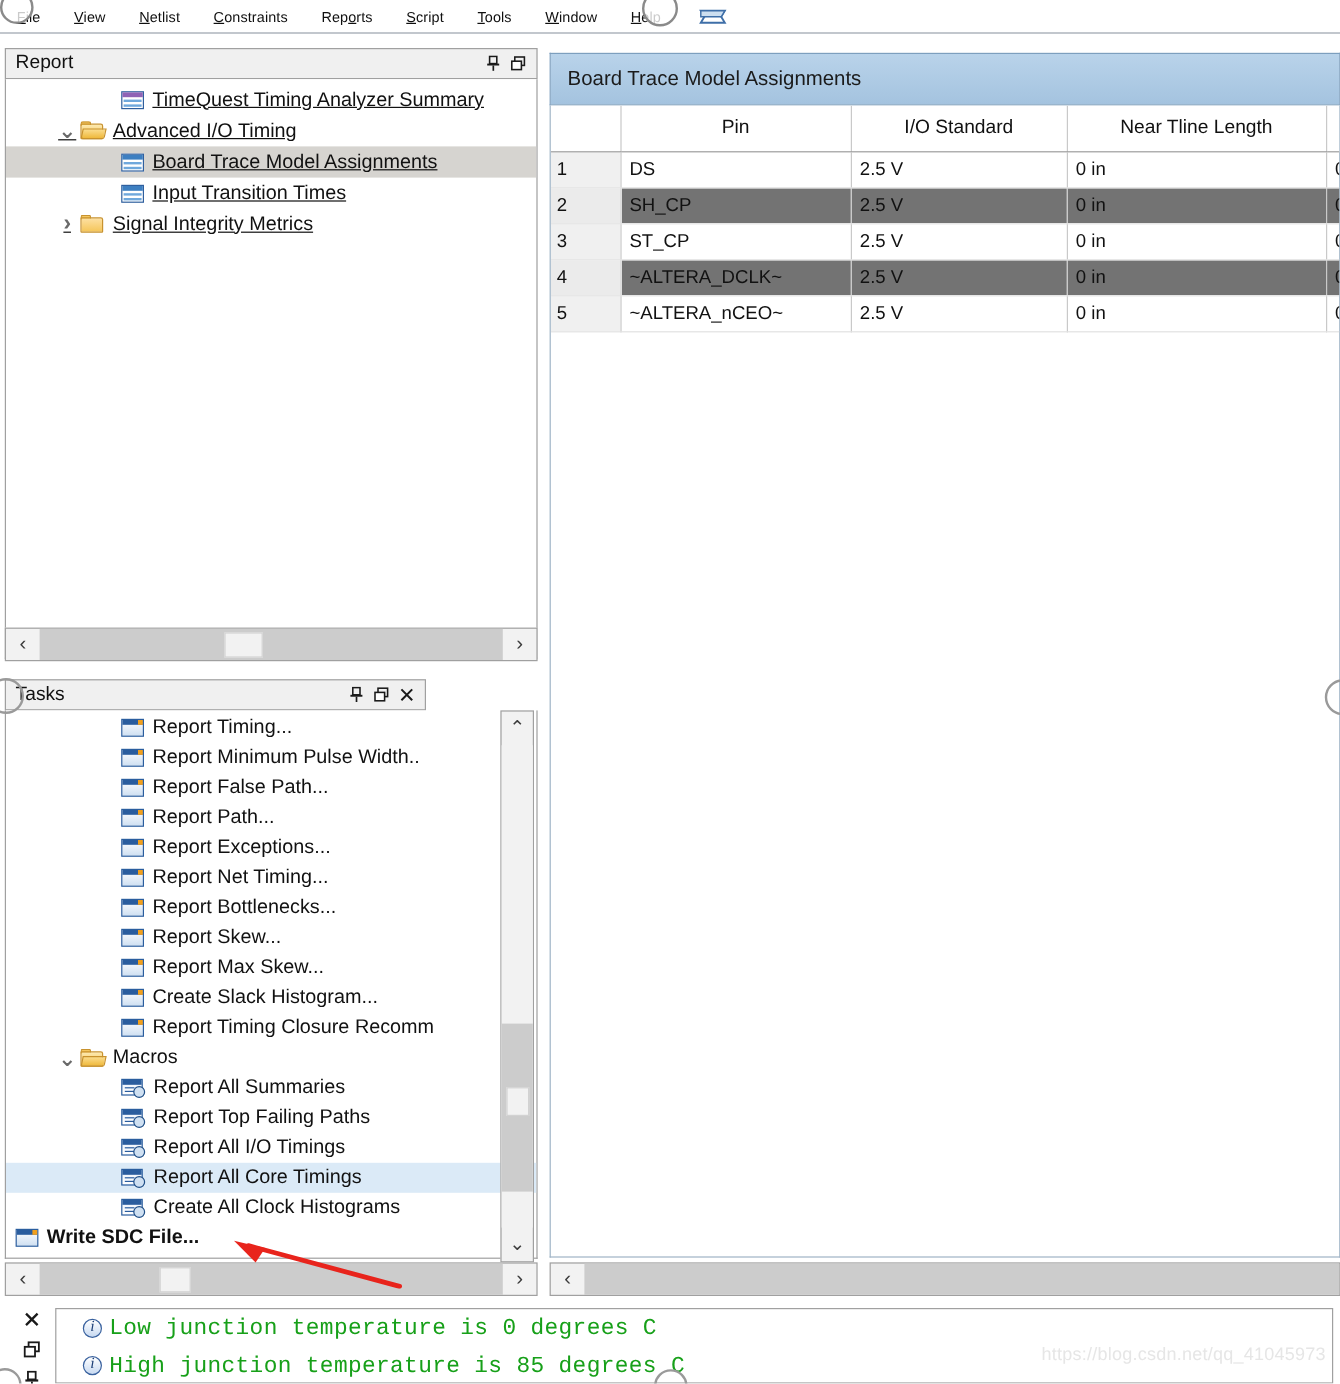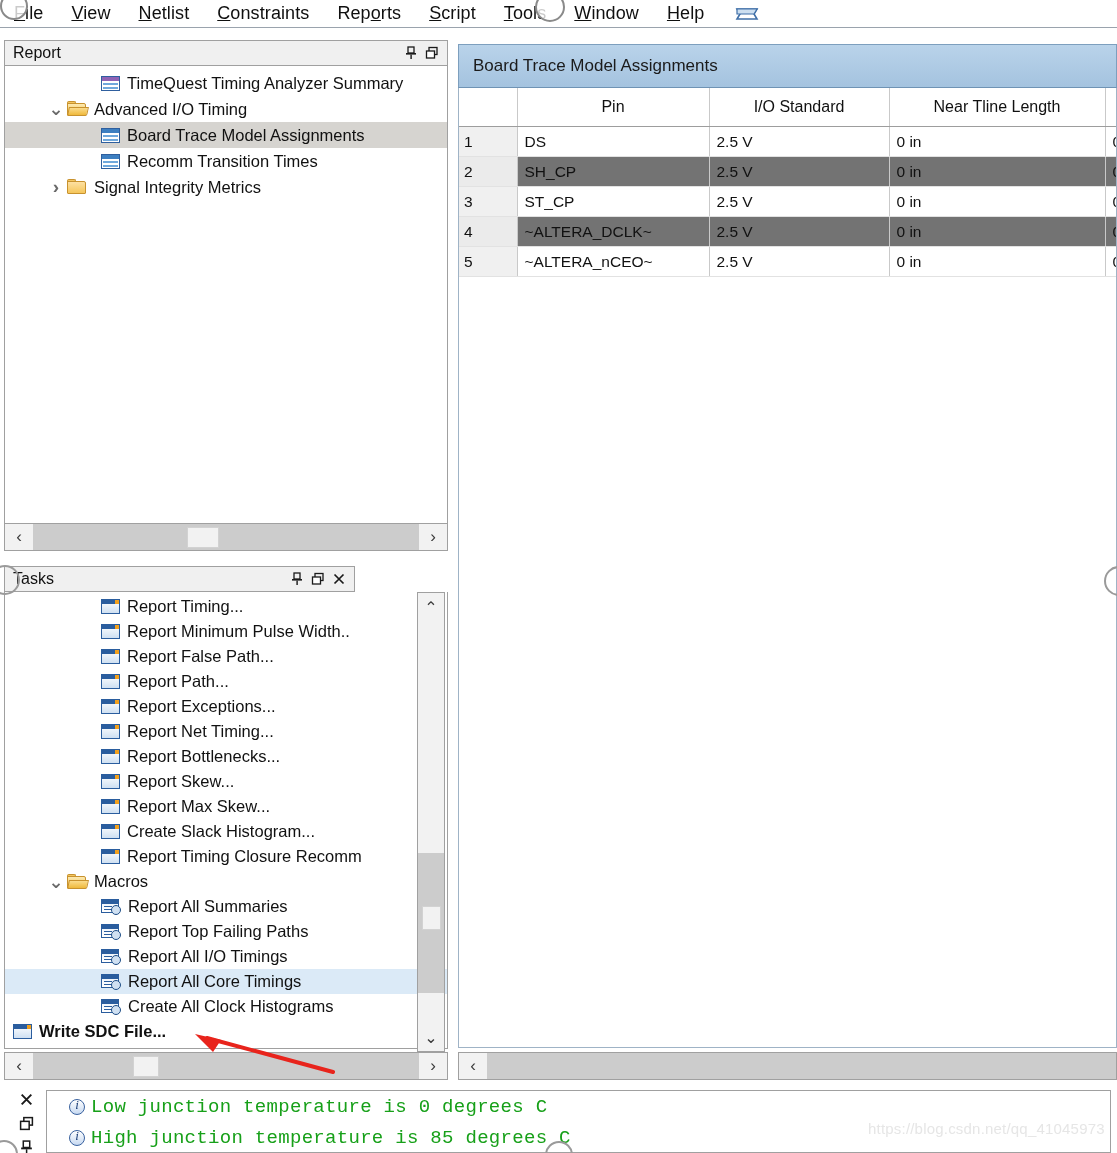--- a/index.html
+++ b/index.html
@@ -14,21 +14,21 @@
   .abs{position:absolute;}
 
   
   #menubar{
     position:absolute;left:0;top:0;width:1117px;height:27px;
     background:#ffffff;
     border-bottom:1px solid #9aa3ad;
     display:flex;align-items:center;
   }
   .menu-item{
-    padding:0 14px;font-size:18px;color:#0f0f0f;cursor:default;
+    padding:0 14px;font-size:12px;color:#0f0f0f;cursor:default;
     white-space:nowrap;letter-spacing:.1px;
   }
   .menu-item u{text-decoration:underline;}
   .menu-flag{margin-left:16px;display:flex;align-items:center;}
 
   
   .panel-title{
     background:#f0f0f0;border:1px solid #a0a0a0;
     height:26px;display:flex;align-items:center;
     box-sizing:border-box;
@@ -38,21 +38,21 @@
   .tinyicon{width:14px;height:14px;display:block;}
 
   
   #reportPanel{left:4px;top:40px;width:444px;height:509px;}
   #reportTitle{width:444px;}
   #reportBody{
     position:absolute;left:0;top:26px;width:444px;height:483px;
     background:#fff;border:1px solid #a0a0a0;border-top:none;
     box-sizing:border-box;overflow:hidden;
   }
-  #reportTree{padding-top:4px;}
+  #reportTree{padding-top:4px;text-decoration:underline;}
   .tnode{display:flex;align-items:center;height:26px;white-space:nowrap;}
   .tnode .tlabel{font-size:16.5px;color:#111;padding-left:7px;}
   .tnode.sel{background:#d6d4d0;}
   .twist{width:22px;display:flex;align-items:center;justify-content:center;
          color:#6a6a6a;font-size:15px;font-weight:bold;}
   .twist.blank{visibility:hidden;}
 
   
   .ic-table{width:19px;height:15px;border:1px solid #2f5f9e;box-sizing:border-box;
             background:#ffffff;position:relative;display:inline-block;}
@@ -240,21 +240,21 @@
           </span>
           <span class="tlabel">Board Trace Model Assignments</span>
         </div>
         <div class="tnode" style="padding-left: 74px;">
           <span class="twist blank"></span>
           <span class="ic-table blue">
             <span class="hdr"></span>
             <span class="r1"></span>
             <span class="r2"></span>
           </span>
-          <span class="tlabel">Recomm Transition Times</span>
+          <span class="tlabel">Input Transition Times</span>
         </div>
         <div class="tnode" style="padding-left: 40px;">
           <span class="twist" style="font-size: 19px;">›</span>
           <span class="ic-folder closed">
             <span class="tab"></span>
             <span class="back"></span>
           </span>
           <span class="tlabel">Signal Integrity Metrics</span>
         </div>
       </div>

